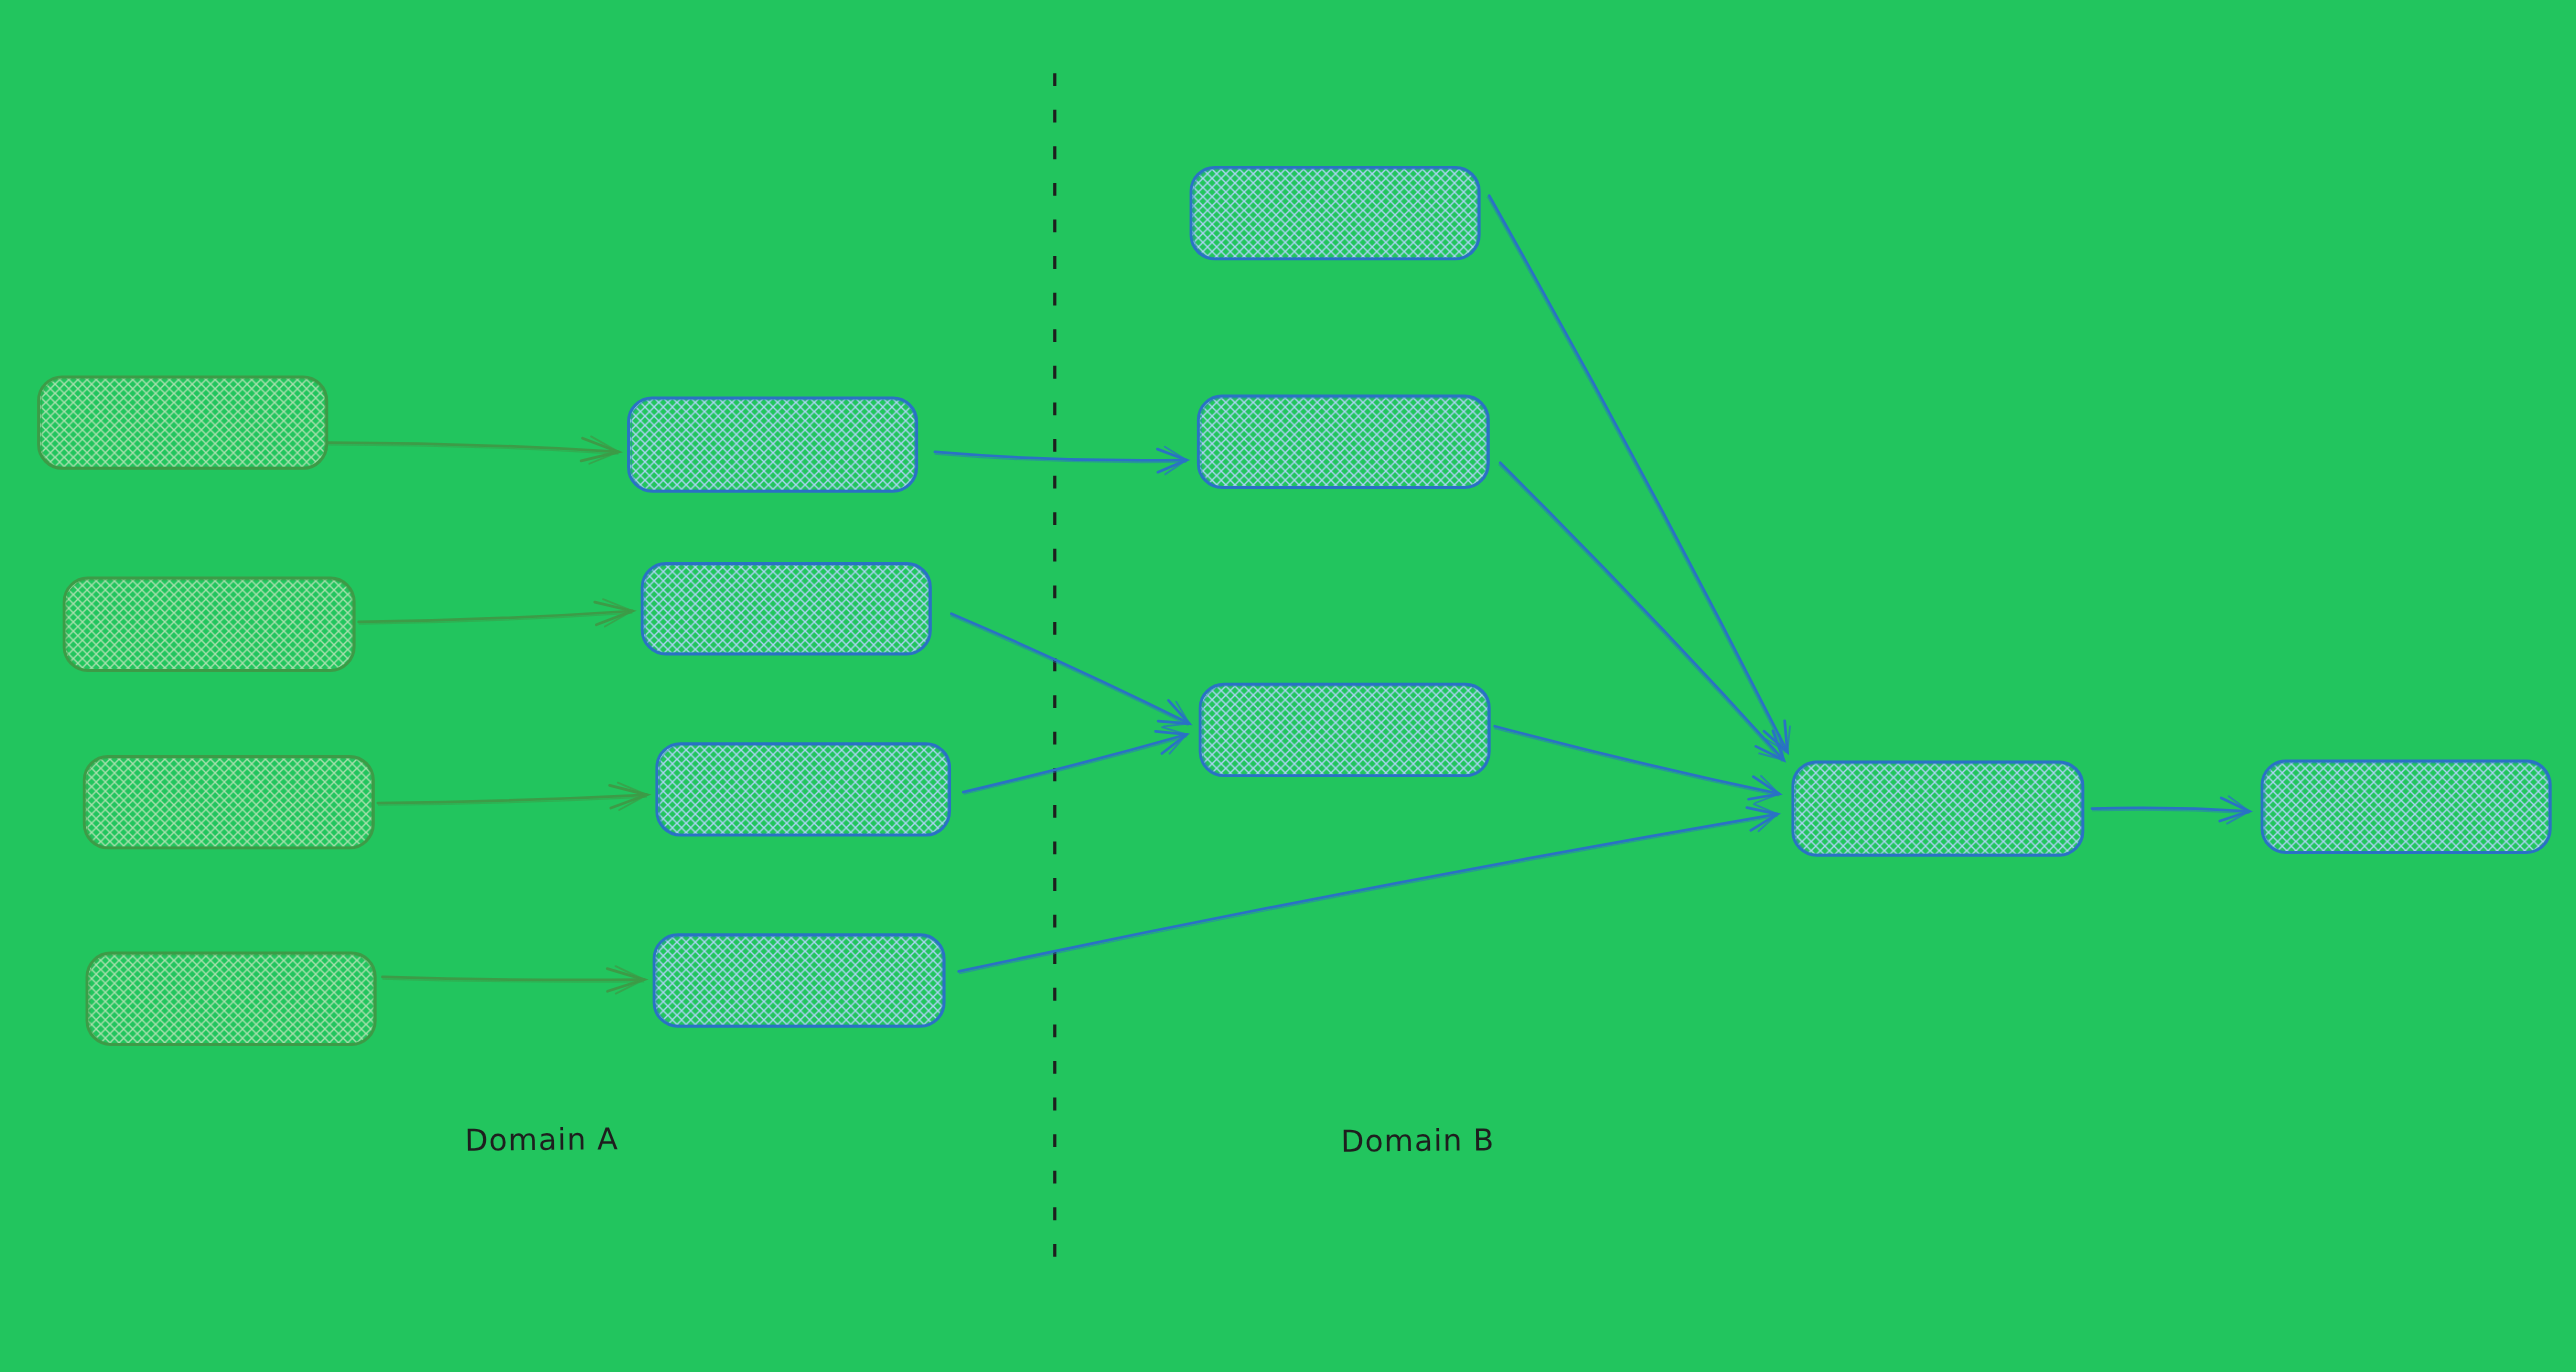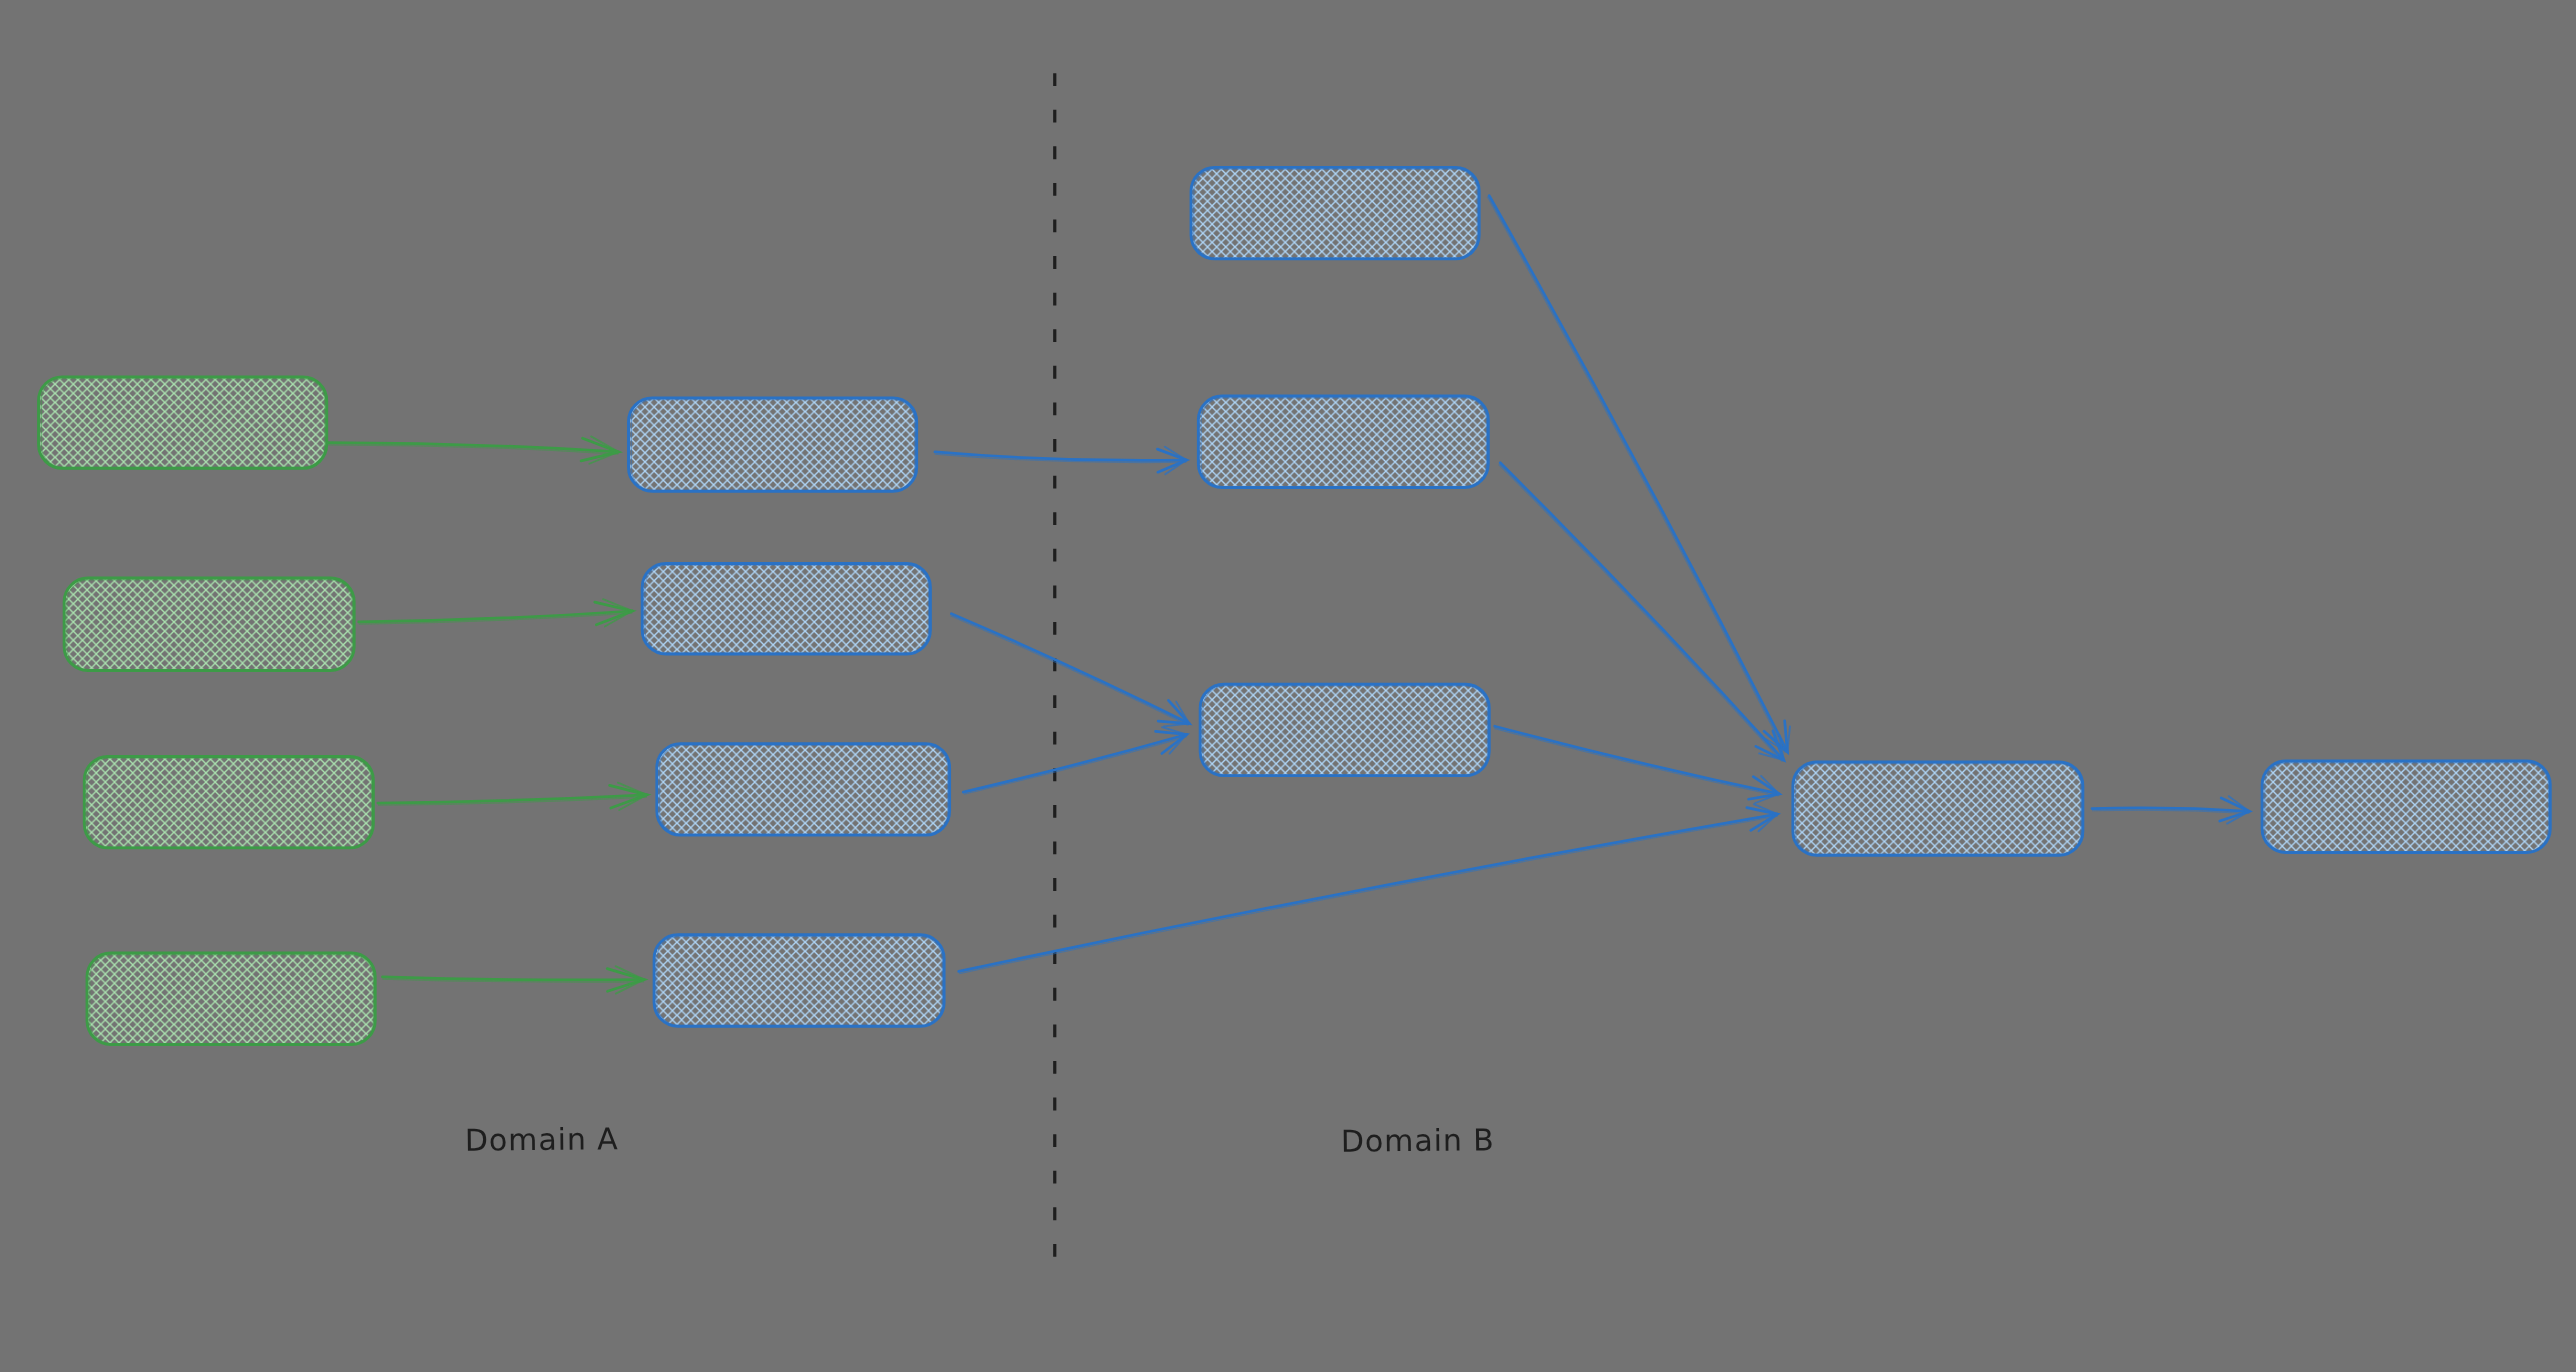--- a/index.html
+++ b/index.html
@@ -18,21 +18,21 @@
     letter-spacing: 0.9px;
     color: #1e1e1e;
     white-space: nowrap;
     transform: rotate(-0.6deg);
     font-weight: 400;
   }
 </style>
 </head>
 <body>
 
-<div class="canvas" style="background: #737373;">
+<div class="canvas" style="background: #22c55e;">
   <svg id="diagram" xmlns="http://www.w3.org/2000/svg" width="2576" height="1372" viewBox="0 0 2816 1500">
       <defs>
         <pattern id="hatch-green" patternUnits="userSpaceOnUse" width="10" height="10">
           <path d="M-1 11 L11 -1" stroke="#a9e0ae" stroke-width="1.5" fill="none"></path>
           <path d="M-1 -1 L11 11" stroke="#a9e0ae" stroke-width="1.5" fill="none"></path>
         </pattern>
         <pattern id="hatch-blue" patternUnits="userSpaceOnUse" width="10" height="10">
           <path d="M-1 11 L11 -1" stroke="#aed4f5" stroke-width="1.5" fill="none"></path>
           <path d="M-1 -1 L11 11" stroke="#aed4f5" stroke-width="1.5" fill="none"></path>
         </pattern>

